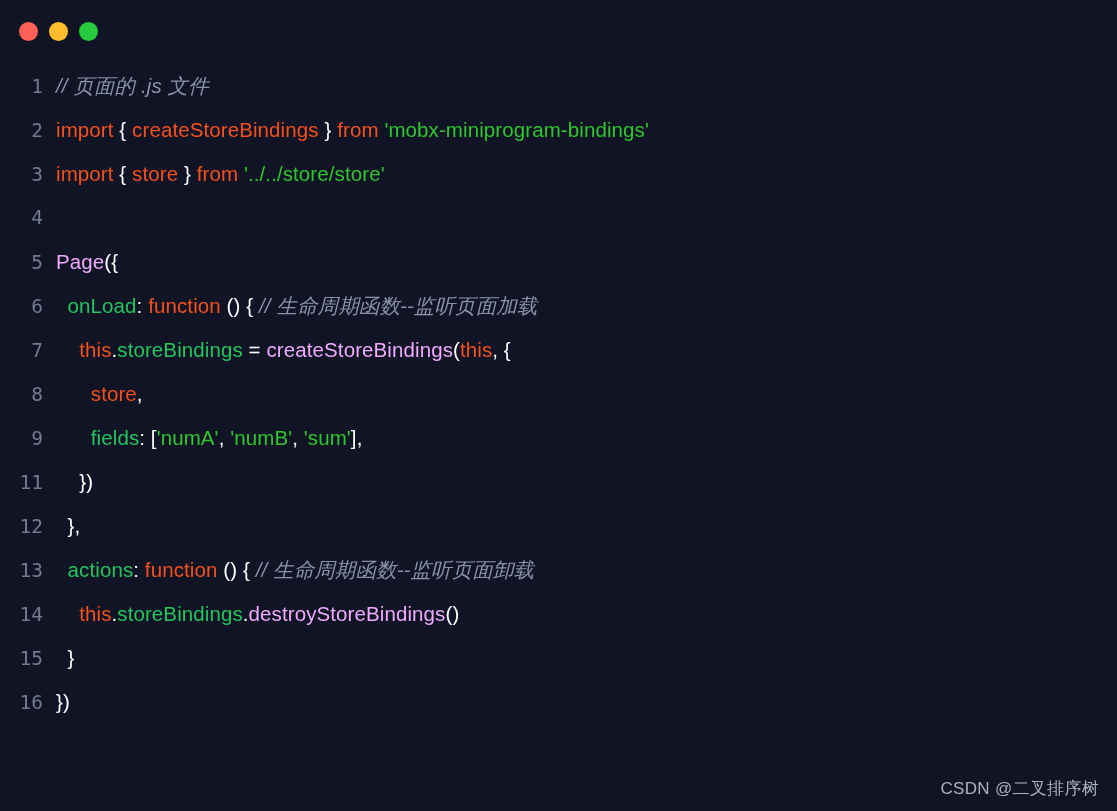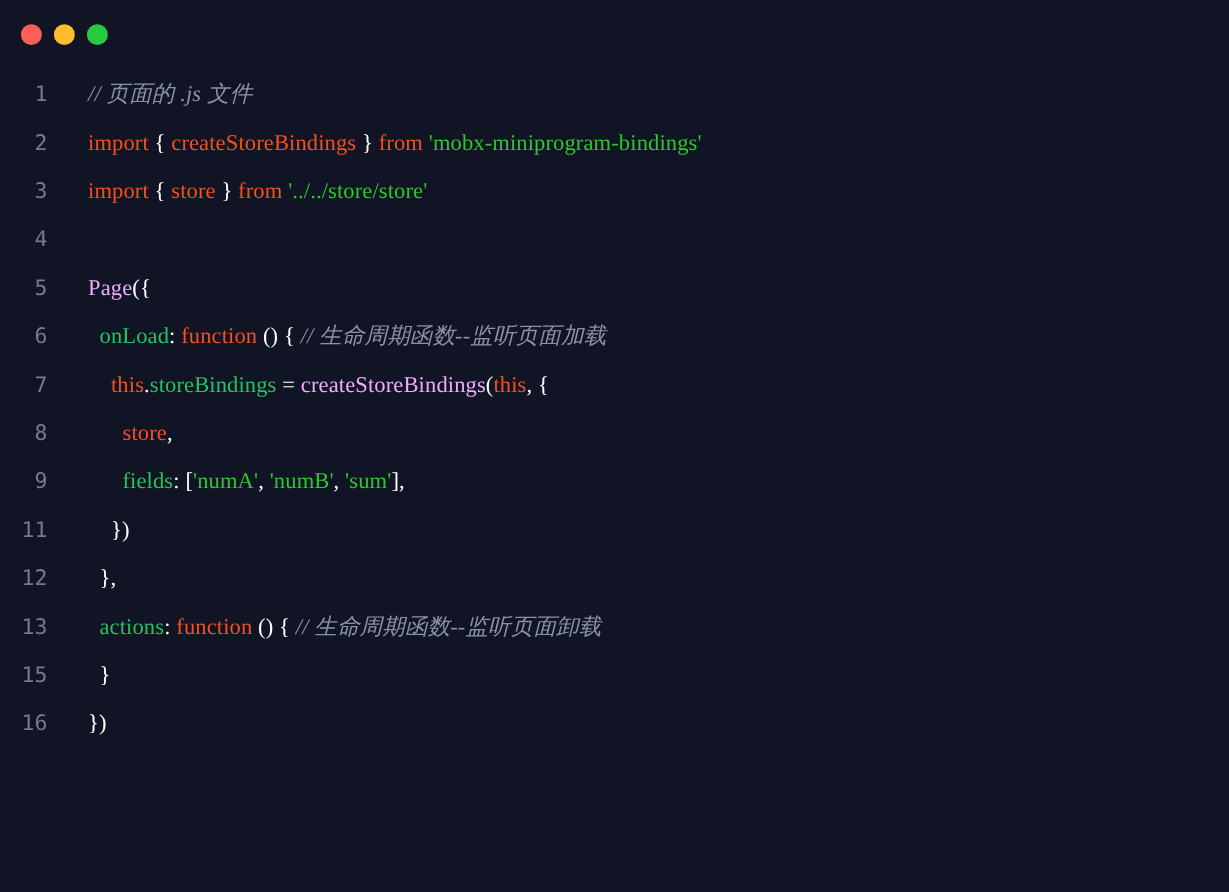--- a/index.html
+++ b/index.html
@@ -54,23 +54,22 @@
     color: #737b8c;
     font-size: 19.5px;
     padding-right: 13px;
     box-sizing: border-box;
     user-select: none;
     font-family: "DejaVu Sans Mono", monospace;
   }
   .code-text {
     flex: 1;
     white-space: pre;
-    font-family: Liberation Serif, serif;
+    font-family: Liberation Sans, sans-serif;
     letter-spacing: 0.1px;
-    margin-left: 24px;
   }
   .tok-comment { color: #8a93a6; font-style: italic; }
   .tok-keyword { color: #f4511e; }
   .tok-ident   { color: #f4511e; }
   .tok-func    { color: #f0abfc; }
   .tok-prop    { color: #22c55e; }
   .tok-string  { color: #2fc62f; }
   .tok-punct   { color: #ffffff; }
   .tok-plain   { color: #ffffff; }
   #watermark {
@@ -100,18 +99,20 @@
       <div class="line"><span class="ln">3</span><span class="code-text"><span class="tok-keyword">import</span><span class="tok-plain"> </span><span class="tok-punct">{</span><span class="tok-plain"> </span><span class="tok-ident">store</span><span class="tok-plain"> </span><span class="tok-punct">}</span><span class="tok-plain"> </span><span class="tok-keyword">from</span><span class="tok-plain"> </span><span class="tok-string">'../../store/store'</span></span></div>
       <div class="line"><span class="ln">4</span><span class="code-text"></span></div>
       <div class="line"><span class="ln">5</span><span class="code-text"><span class="tok-func">Page</span><span class="tok-punct">({</span></span></div>
       <div class="line"><span class="ln">6</span><span class="code-text"><span class="tok-plain">  </span><span class="tok-prop">onLoad</span><span class="tok-punct">: </span><span class="tok-keyword">function</span><span class="tok-plain"> </span><span class="tok-punct">() { </span><span class="tok-comment">// 生命周期函数--监听页面加载</span></span></div>
       <div class="line"><span class="ln">7</span><span class="code-text"><span class="tok-plain">    </span><span class="tok-keyword">this</span><span class="tok-punct">.</span><span class="tok-prop">storeBindings</span><span class="tok-punct"> = </span><span class="tok-func">createStoreBindings</span><span class="tok-punct">(</span><span class="tok-keyword">this</span><span class="tok-punct">, {</span></span></div>
       <div class="line"><span class="ln">8</span><span class="code-text"><span class="tok-plain">      </span><span class="tok-ident">store</span><span class="tok-punct">,</span></span></div>
       <div class="line"><span class="ln">9</span><span class="code-text"><span class="tok-plain">      </span><span class="tok-prop">fields</span><span class="tok-punct">: [</span><span class="tok-string">'numA'</span><span class="tok-punct">, </span><span class="tok-string">'numB'</span><span class="tok-punct">, </span><span class="tok-string">'sum'</span><span class="tok-punct">],</span></span></div>
       <div class="line"><span class="ln">11</span><span class="code-text"><span class="tok-punct">    })</span></span></div>
       <div class="line"><span class="ln">12</span><span class="code-text"><span class="tok-punct">  },</span></span></div>
       <div class="line"><span class="ln">13</span><span class="code-text"><span class="tok-plain">  </span><span class="tok-prop">actions</span><span class="tok-punct">: </span><span class="tok-keyword">function</span><span class="tok-plain"> </span><span class="tok-punct">() { </span><span class="tok-comment">// 生命周期函数--监听页面卸载</span></span></div>
+      <div class="line"><span class="ln">14</span><span class="code-text"><span class="tok-plain">    </span><span class="tok-keyword">this</span><span class="tok-punct">.</span><span class="tok-prop">storeBindings</span><span class="tok-punct">.</span><span class="tok-func">destroyStoreBindings</span><span class="tok-punct">()</span></span></div>
       <div class="line"><span class="ln">15</span><span class="code-text"><span class="tok-punct">  }</span></span></div>
       <div class="line"><span class="ln">16</span><span class="code-text"><span class="tok-punct">})</span></span></div>
     </div>
 
+  <div id="watermark">CSDN @二叉排序树</div>
 
 </div>
 
 </body></html>

